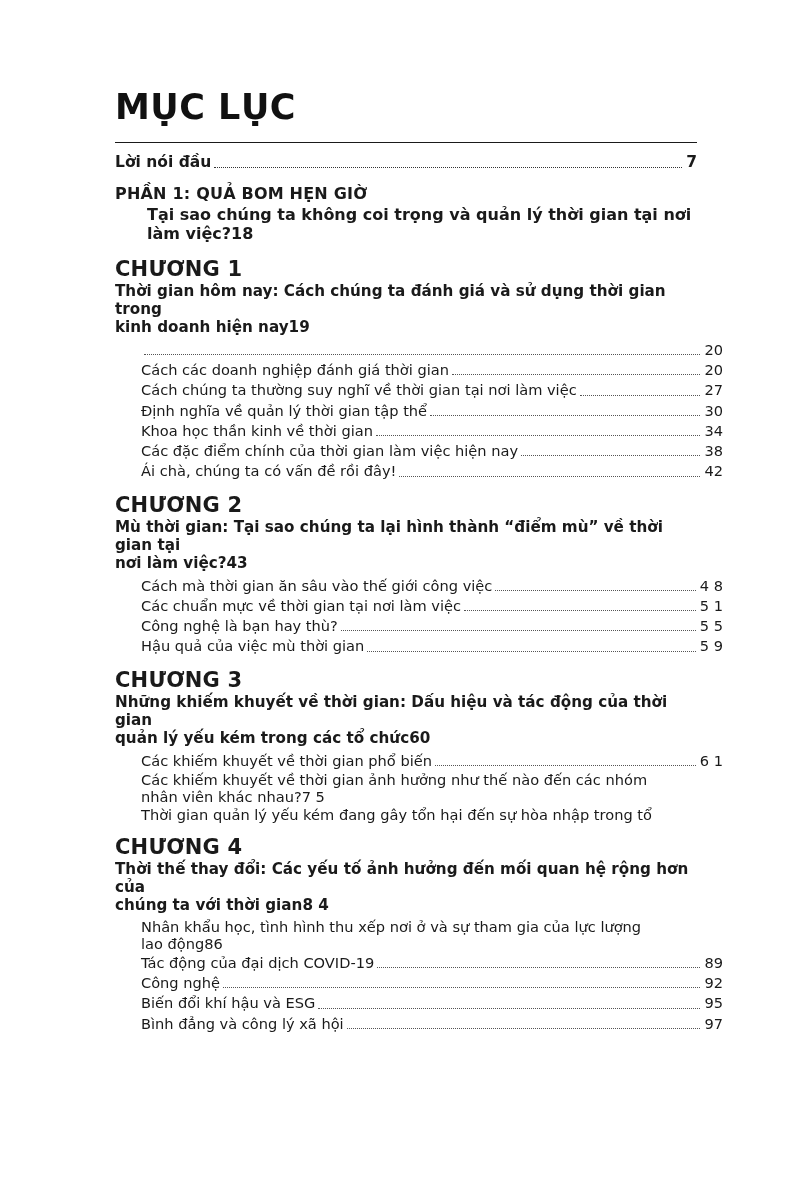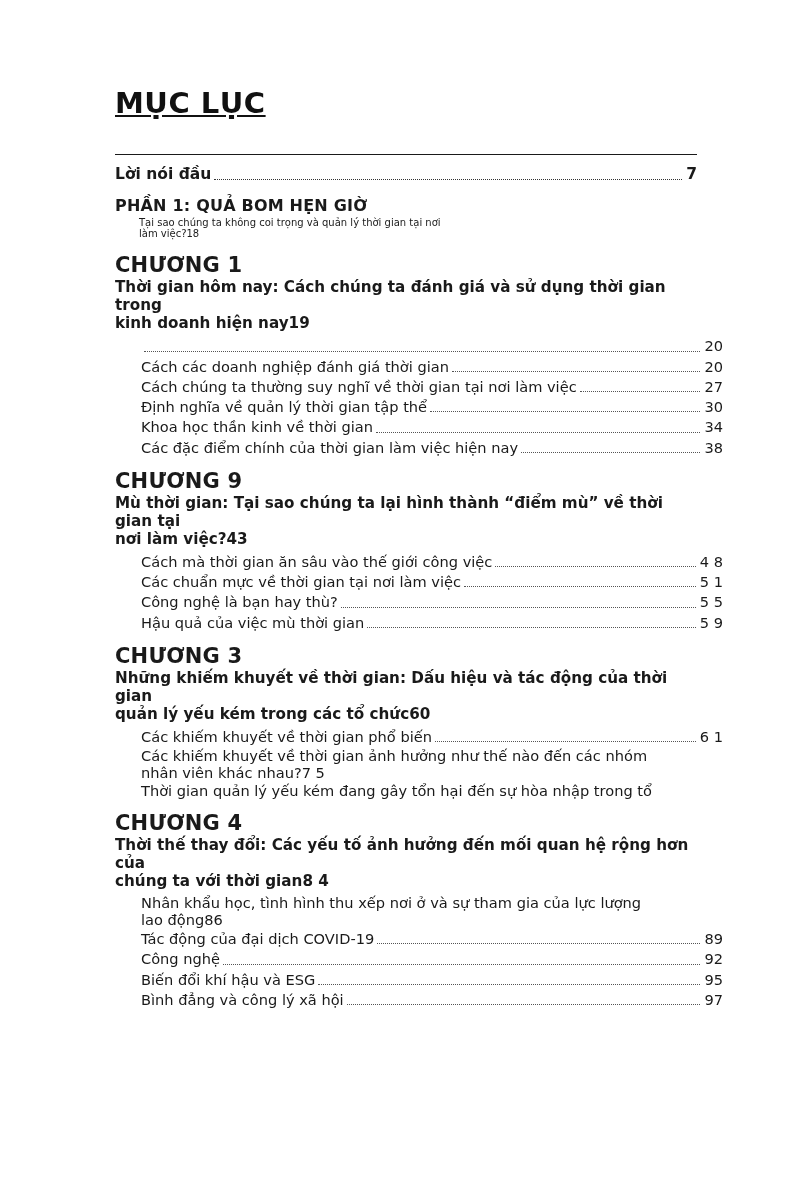--- a/index.html
+++ b/index.html
@@ -15,27 +15,26 @@
     -webkit-font-smoothing: antialiased;
   }
   .page {
     position: relative;
     width: 805px;
     height: 1184px;
     box-sizing: border-box;
     padding: 88px 108px 40px 115px;
   }
   .toc-title {
-    font-size: 29px;
+    font-size: 35px;
     font-weight: 700;
     letter-spacing: 0.5px;
     color: #111111;
-    margin: 0 0 34px 0;
+    margin: 0 0 15px 0;
     line-height: 1.1;
-    text-decoration: underline;
   }
 
   .rule {
     border: none;
     border-top: 1.5px solid #1a1a1a;
     margin: 0 0 9px 0;
   }
 
   
   .entry {
@@ -68,23 +67,23 @@
     font-weight: 700;
     margin-bottom: 12px;
   }
   .part-head {
     font-size: 16px;
     font-weight: 700;
     margin: 2px 0 2px 0;
     letter-spacing: 0.2px;
   }
   .part-sub {
-    font-size: 10px;
-    font-weight: 400;
-    margin-left: 24px;
+    font-size: 16px;
+    font-weight: 700;
+    margin-left: 32px;
     margin-bottom: 14px;
   }
   .chapter-label {
     font-size: 21px;
     font-weight: 700;
     margin: 12px 0 1px 0;
     letter-spacing: 0.2px;
   }
   .chapter-title {
     font-size: 15.2px;
@@ -173,24 +172,29 @@
     <div class="entry sub-entry">
       <span class="txt">Khoa học thần kinh về thời gian</span>
       <span class="leader"></span>
       <span class="pg">34</span>
     </div>
     <div class="entry sub-entry">
       <span class="txt">Các đặc điểm chính của thời gian làm việc hiện nay</span>
       <span class="leader"></span>
       <span class="pg">38</span>
     </div>
-  </div>
-
-  <div class="group">
-    <div class="chapter-label">CHƯƠNG 9</div>
+    <div class="entry sub-entry">
+      <span class="txt">Ái chà, chúng ta có vấn đề rồi đây!</span>
+      <span class="leader"></span>
+      <span class="pg">42</span>
+    </div>
+  </div>
+
+  <div class="group">
+    <div class="chapter-label">CHƯƠNG 2</div>
     <div class="chapter-title wrap-block">
       <div>Mù thời gian: Tại sao chúng ta lại hình thành “điểm mù” về thời gian tại</div>
       <div class="line2">
         <span class="txt">nơi làm việc?</span>
         <span class="leader"></span>
         <span class="pg">43</span>
       </div>
     </div>
 
     <div class="entry sub-entry">

